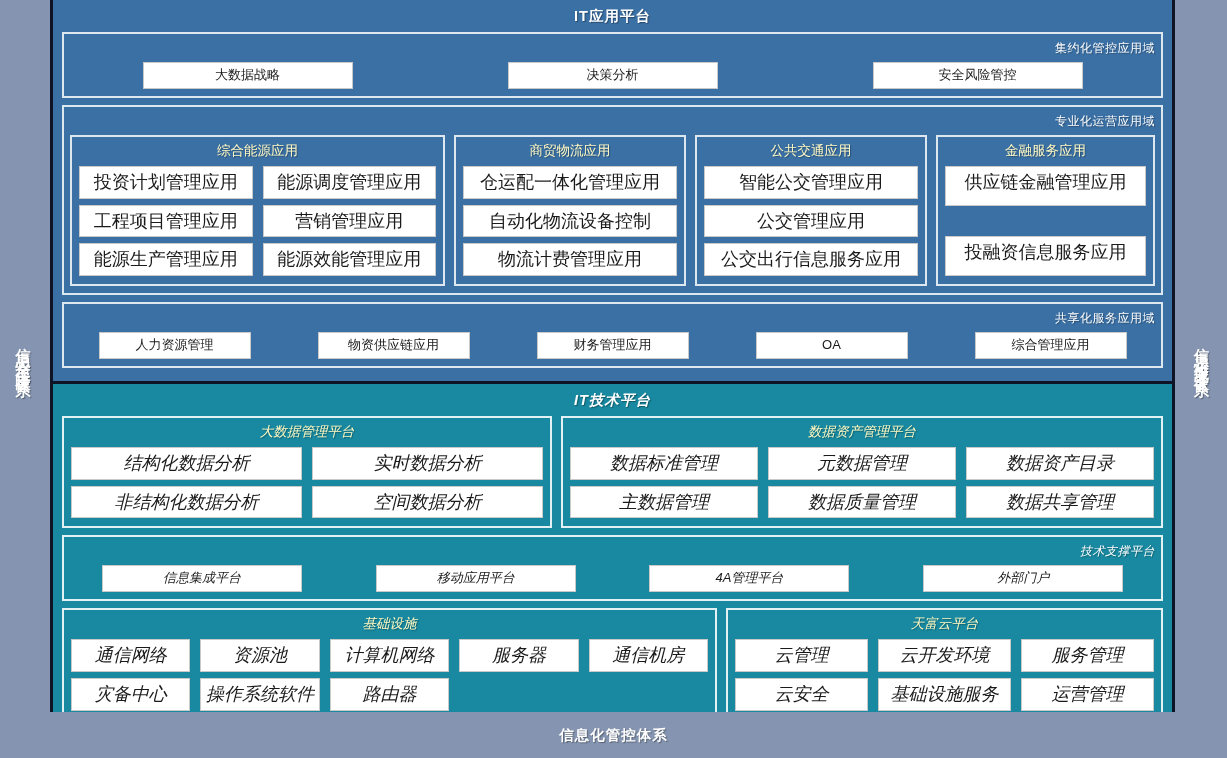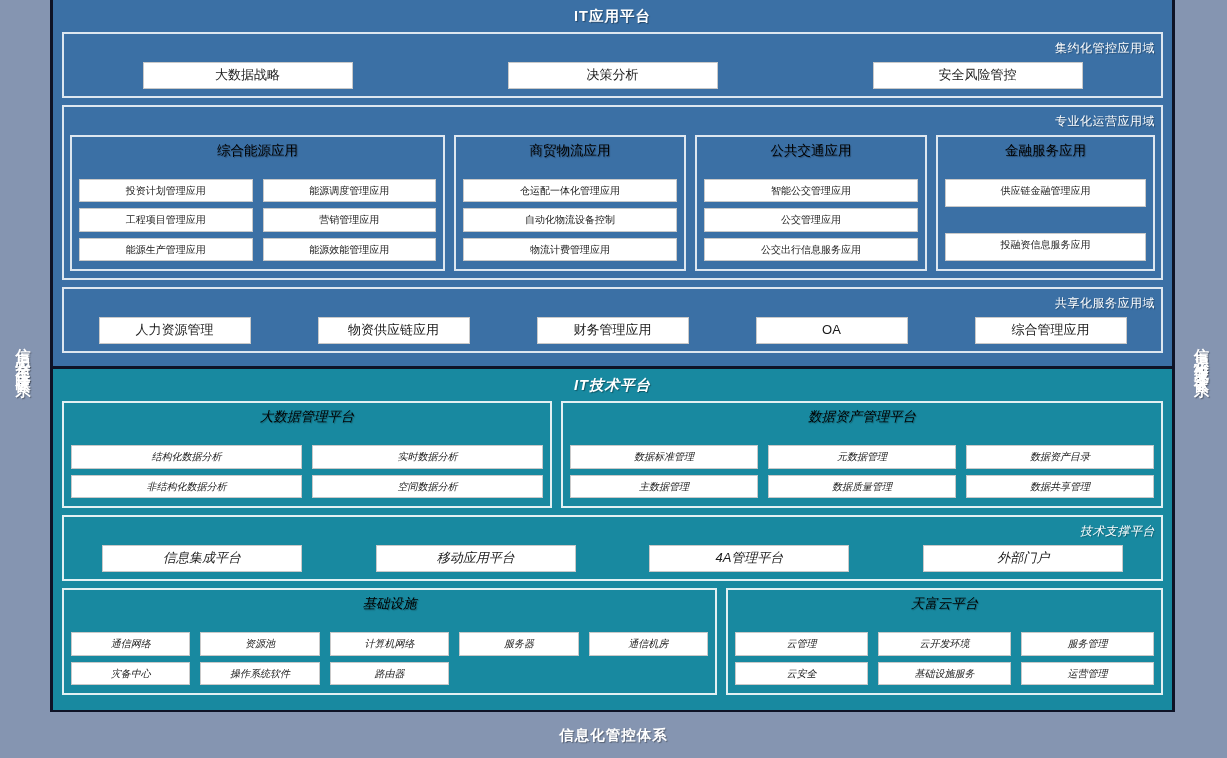--- a/index.html
+++ b/index.html
@@ -119,33 +119,33 @@
   .subcol{
     border:2px solid #dde7f0;
     background:#3b70a5;
     box-sizing:border-box;
     padding:3px 7px 8px 7px;
     display:flex;
     flex-direction:column;
   }
   .subcol-title{
     text-align:center;
-    color:#000000;
+    color:#fef9c3;
     font-size:13.5px;
-    padding:2px 0 19px 0;
+    padding:2px 0 6px 0;
     text-shadow:1px 1px 1px rgba(0,0,0,.3);
   }
   .subcol-grid{
     display:grid;
     gap:6px 10px;
     flex:1;
   }
   .subcol-grid.two{grid-template-columns:1fr 1fr;}
   .subcol-grid.one{grid-template-columns:1fr;}
-  .subcol-grid .chip{font-size:10px;padding:5px 2px;}
+  .subcol-grid .chip{font-size:18px;padding:5px 2px;}
 
   
   .tech-platform{
     background:#1889a0;
     flex:1;
     padding:0 0 8px 0;
     box-sizing:border-box;
     border-top:3px solid #0e1326;
     margin-top:-1px;
     font-style:italic;

